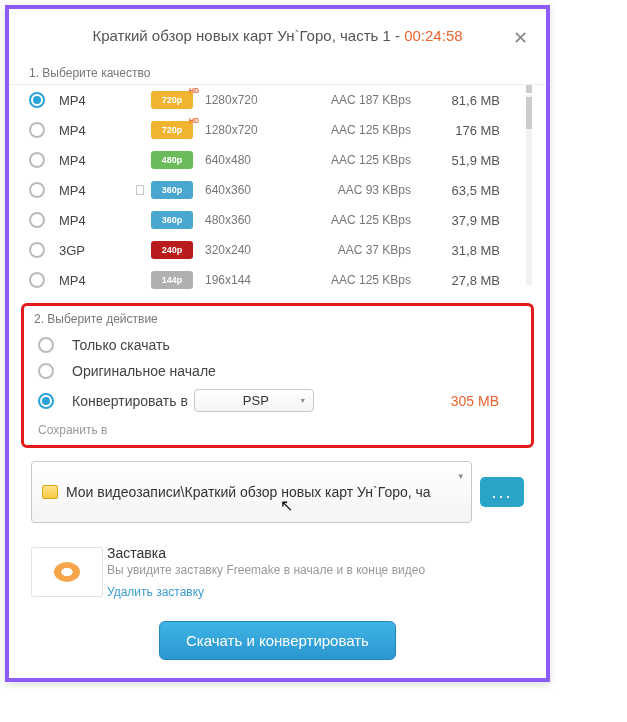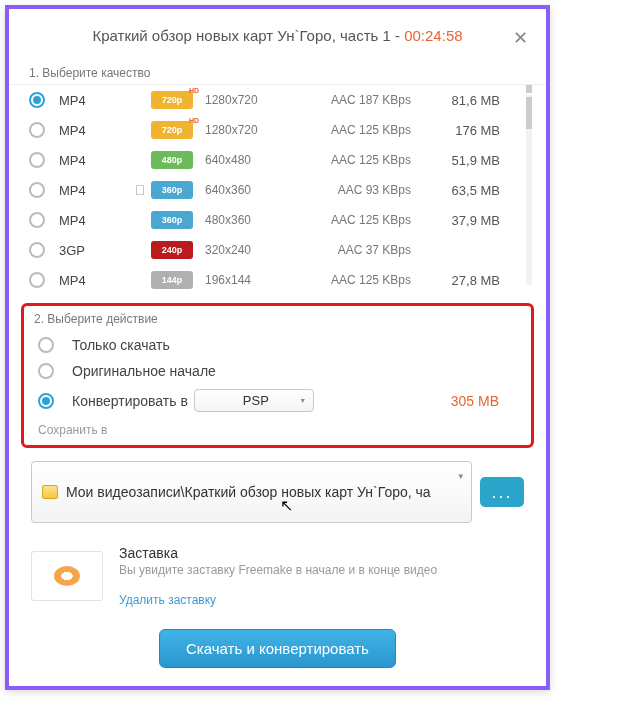--- a/index.html
+++ b/index.html
@@ -38,25 +38,25 @@
 .action-row .radio { margin-right: 18px; }
 .select-box { border: 1px solid #c8c8c8; border-radius: 4px; padding: 3px 24px 3px 28px; font-size: 13px; color: #333; background: linear-gradient(#fff,#f4f4f4); position: relative; min-width: 120px; text-align: center; margin-left: 6px; }
 .select-box .chev { position: absolute; right: 8px; top: 6px; font-size: 8px; color: #888; }
 .convert-size { margin-left: auto; color: #e86430; font-size: 14px; padding-right: 18px; }
 .save-label { font-size: 12px; color: #999; margin: 6px 4px 0; }
 .path-row { display: flex; align-items: center; gap: 8px; padding: 6px 22px 10px; }
 .path-box { flex: 1; border: 1px solid #c8c8c8; border-radius: 4px; padding: 22px 10px; font-size: 14px; color: #333; display: flex; align-items: center; gap: 8px; background: linear-gradient(#fff,#f4f4f4); white-space: nowrap; overflow: hidden; position: relative; }
 .path-box .chev { position: absolute; right: 8px; top: 9px; font-size: 9px; color: #888; }
 .folder-ic { width: 16px; height: 14px; background: linear-gradient(#ffe28a,#f5c742); border: 1px solid #d6a91f; border-radius: 2px; }
 .browse-btn { width: 44px; height: 30px; background: #2aa4c8; border-radius: 5px; color: #fff; font-size: 18px; display: flex; align-items: center; justify-content: center; border: none; cursor: pointer; letter-spacing: 2px; }
-.outro { display: flex; align-items: center; gap: 16px; padding: 12px 22px; }
+.outro { display: flex; align-items: center; gap: 4px; padding: 12px 22px; }
 .outro-thumb { width: 72px; height: 50px; border: 1px solid #e2e2e2; border-radius: 3px; display: flex; align-items: center; justify-content: center; }
 .outro-thumb .egg { width: 26px; height: 20px; border-radius: 50%; background: radial-gradient(#fff 30%, #f6a54a 31%); }
 .outro-text .t1 { font-size: 14px; color: #333; margin-bottom: 2px; }
-.outro-text .t2 { font-size: 12px; color: #999; margin-bottom: 16px; }
+.outro-text .t2 { font-size: 12px; color: #999; margin-bottom: 8px; }
 .outro-text .t3 { font-size: 12px; color: #3a9cd0; cursor: pointer; }
 .footer { display: flex; justify-content: center; padding: 10px 0 18px; }
 .primary-btn { background: linear-gradient(#3fb4e6,#2b96cf); border: 1px solid #2387bf; color: #fff; font-size: 15px; padding: 10px 26px; border-radius: 6px; cursor: pointer; }
 .cursor { position: absolute; left: 280px; top: 496px; font-size: 16px; color: #000; pointer-events: none; }
 </style>
 </head>
 <body>
 
 <div class="dialog">
   <div class="header">
@@ -121,20 +121,21 @@
         <div class="audio">AAC 125  KBps</div>
         <div class="size">37,9 MB</div>
       </div>
       <div class="row">
         <div class="radio"></div>
         <div class="format">3GP</div>
         <div class="apple-slot"></div>
         <div class="badge b240">240p</div>
         <div class="res">320x240</div>
         <div class="audio">AAC 37  KBps</div>
+        <div class="size">31,8 MB</div>
       </div>
       <div class="row">
         <div class="radio"></div>
         <div class="format">MP4</div>
         <div class="apple-slot"></div>
         <div class="badge b144">144p</div>
         <div class="res">196x144</div>
         <div class="audio">AAC 125  KBps</div>
         <div class="size">27,8 MB</div>
       </div>

